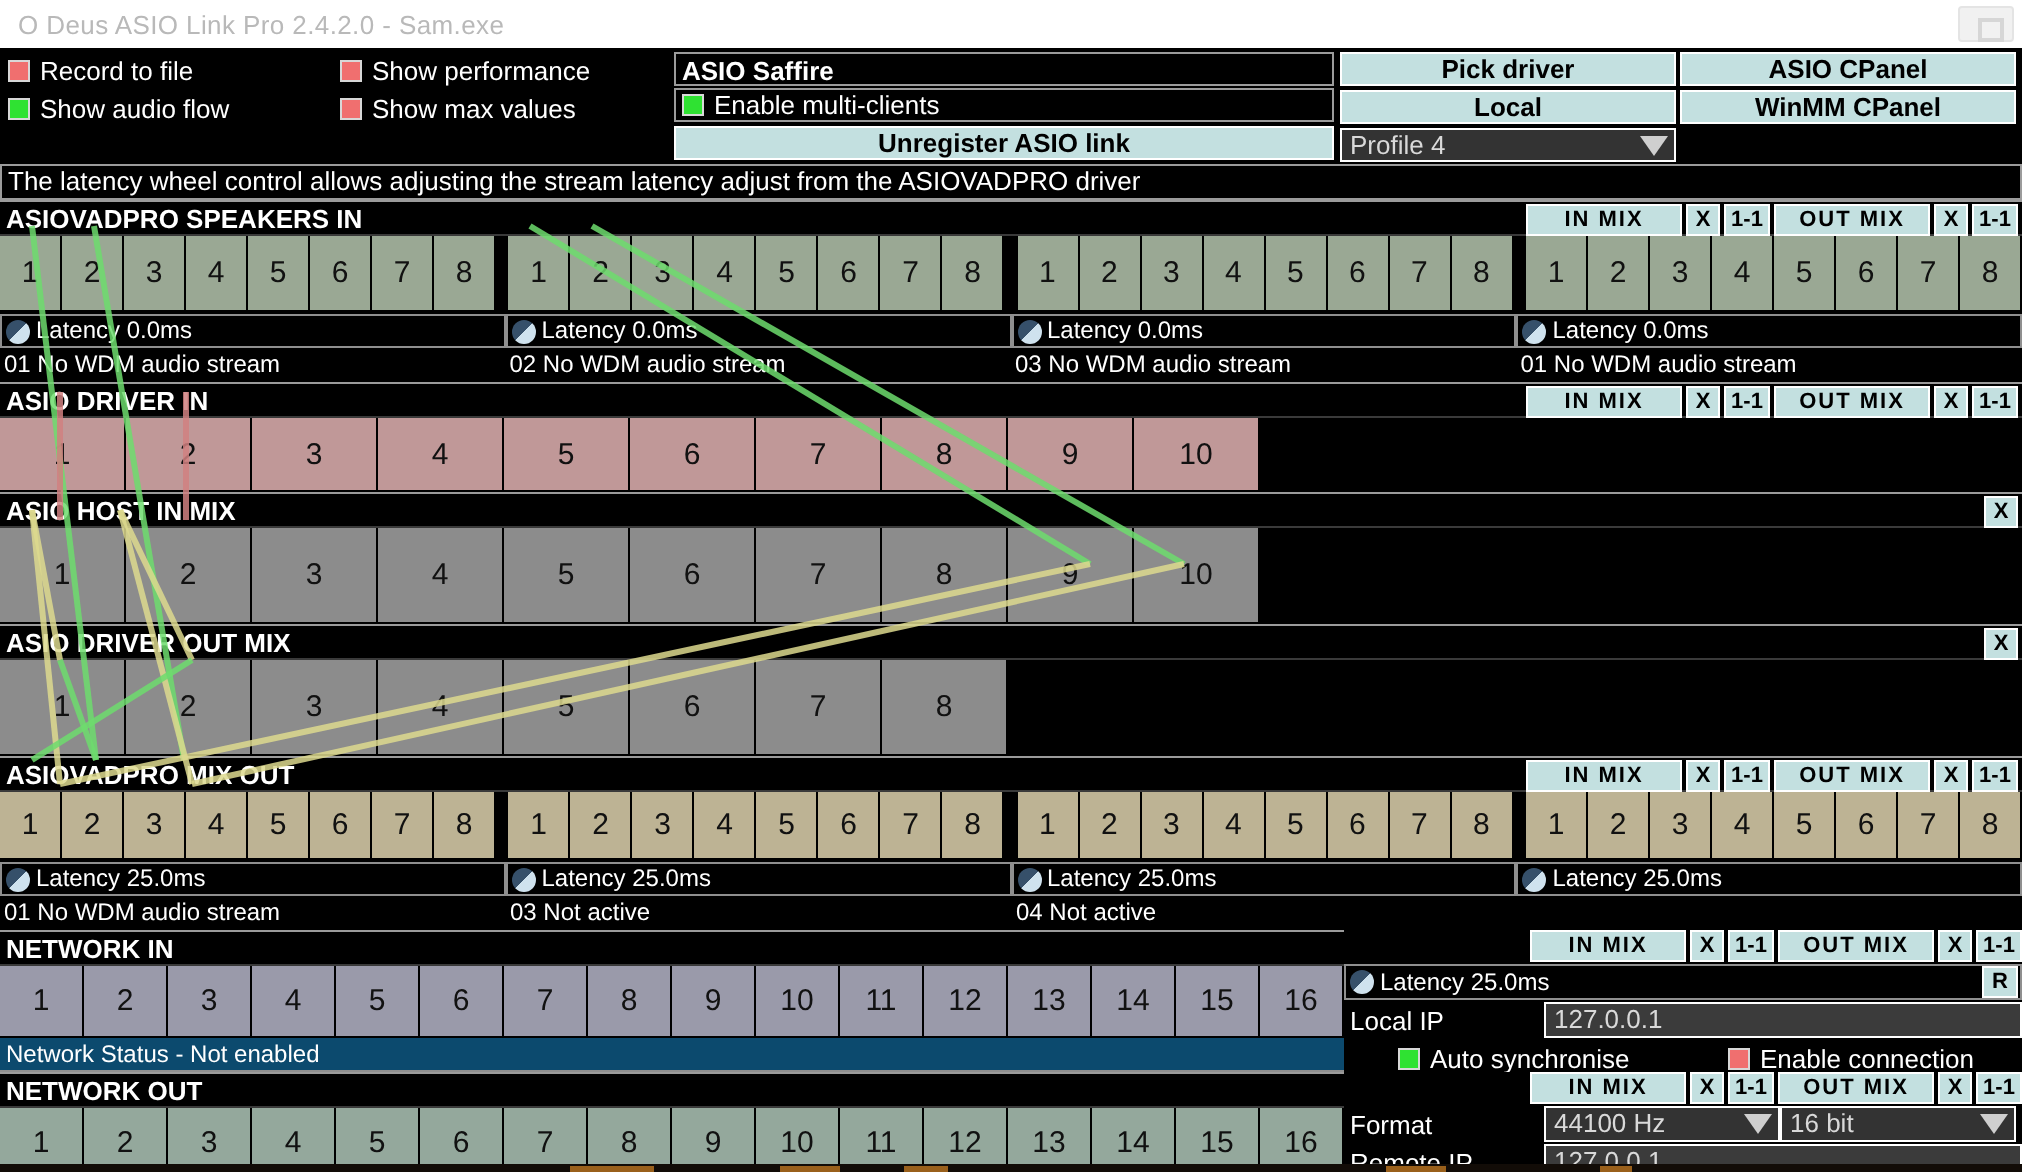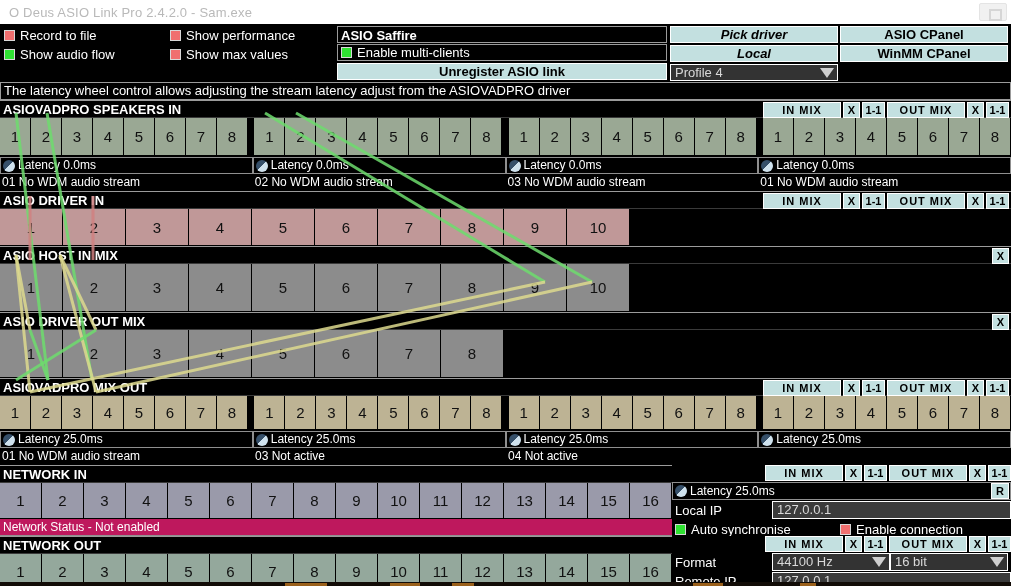--- a/index.html
+++ b/index.html
@@ -55,21 +55,21 @@
     height:17px; margin-top:1px; border:1px solid #9b9b9b; background:#000;
     display:flex; align-items:center; padding-left:3px;
   }
   .btn {
     background: #c3e0e0; border: 1px solid #ffffff; color: #000;
     font-size: 13px; font-weight: bold; text-align: center;
     height: 17px; line-height: 15px; white-space: nowrap;
     font-family: "Liberation Sans", sans-serif;
   }
   .btn.wide { width: 330px; }
-  .col-pick { position:absolute; left:670px; top:2px; width:168px;font-style:italic; }
+  .col-pick { position:absolute; left:670px; top:2px; width:168px; }
   .col-cp   { position:absolute; left:840px; top:2px; width:168px; }
   .col-pick .btn, .col-cp .btn { width:100%; margin-bottom:2px; }
   .panelC .btn { margin-top:2px; }
 
   .combo {
     position: relative; background: #333; border: 1px solid #ffffff;
     height: 17px; color: #d9d9d9; font-size: 13px; line-height: 15px;
     padding-left: 4px; white-space: nowrap; overflow: hidden;
   }
   .combo .arrow {
@@ -133,21 +133,21 @@
     border-radius:50%; background:#cfe2ee;
     background-image: linear-gradient(135deg, #36506a 0 50%, #cfe2ee 50% 100%);
   }
   .statusrow { display:flex; height:17px; }
   .statusbox {
     color:#fff; font-size:12px; line-height:17px; height:17px;
     white-space:nowrap; overflow:hidden; background:#000; padding-left:2px;
   }
   .netstatus {
     color:#fff; font-size:12px; line-height:16px; height:17px;
-    padding-left:3px; white-space:nowrap; background:#be185d;
+    padding-left:3px; white-space:nowrap; background:#0c4a6e;
     border-bottom:1px solid #8f8f8f;
   }
 
   
   .netpanel { position:absolute; right:0; background:#000; }
   .np-line { display:flex; align-items:center; height:18px; margin-bottom:1px; }
   .np-label { color:#fff; font-size:13px; width:100px; padding-left:3px; white-space:nowrap; }
   .np-field {
     background:#3b3b3b; border:1px solid #ffffff; color:#d9d9d9;
     font-size:13px; line-height:16px; height:18px; padding-left:4px;
@@ -156,21 +156,21 @@
   .np-latency {
     position:relative; border:1px solid #8f8f8f; background:#000; color:#fff;
     font-size:12px; line-height:16px; height:18px; padding-left:17px;
     white-space:nowrap; margin-bottom:1px;
   }
   .rbtn {
     position:absolute; right:1px; top:0px; width:18px; height:16px;
     background:#c3e0e0; border:1px solid #fff; color:#000;
     font-size:11px; font-weight:bold; line-height:14px; text-align:center;
   }
-  .np-chk { display:flex; align-items:center; height:18px; }
+  .np-chk { display:flex; align-items:center; height:18px;justify-content:center; }
   .np-chk .chk-label { font-size:13px; }
 
   
   #wires { position:absolute; left:0; top:0; width:1011px; height:586px; pointer-events:none; }
 
   .bottombar {
     position:absolute; left:0; bottom:0; width:1011px; height:4px;
     background:#120c07;
   }
   .bottombar .seg { position:absolute; bottom:0; height:3px; background:#b3701f; opacity:.85;}

